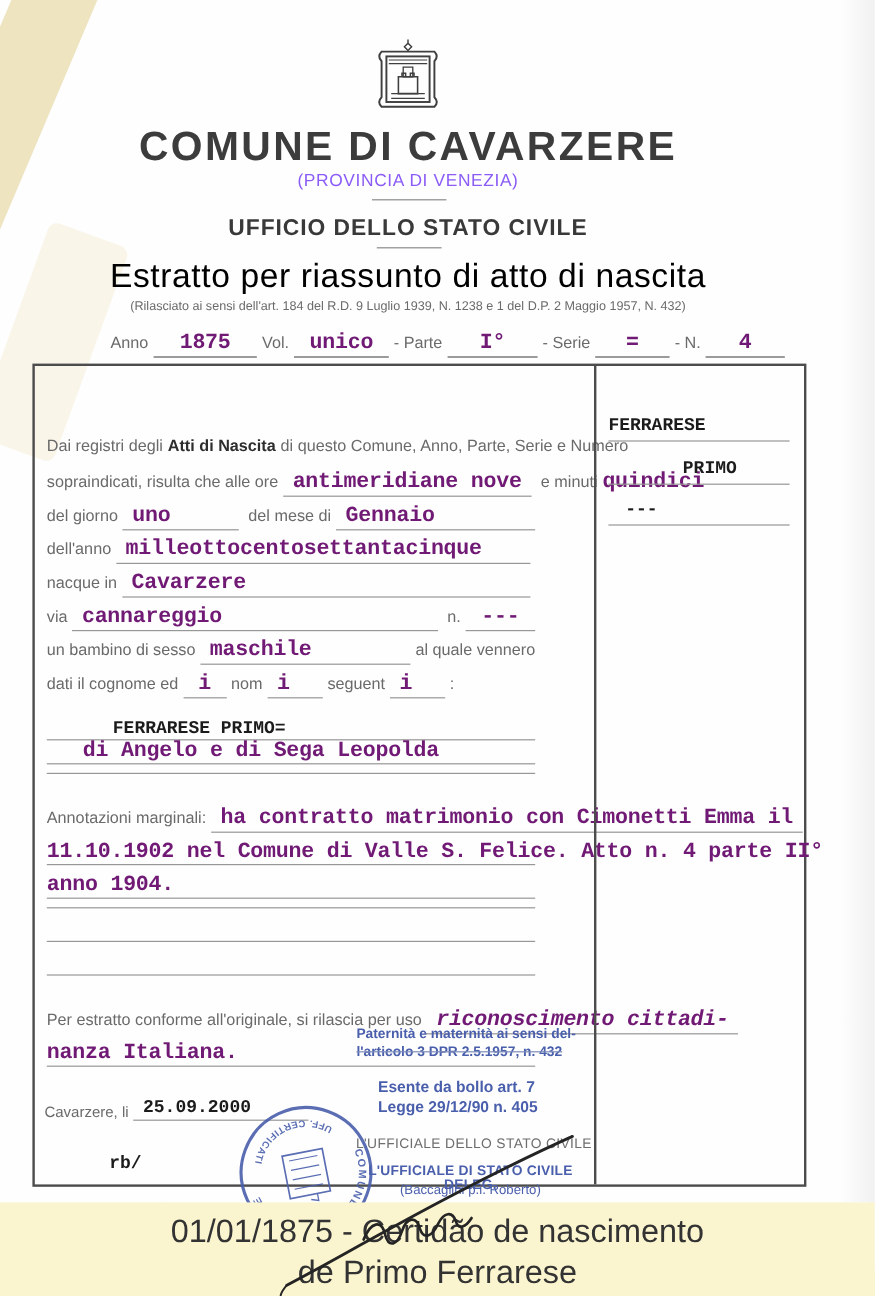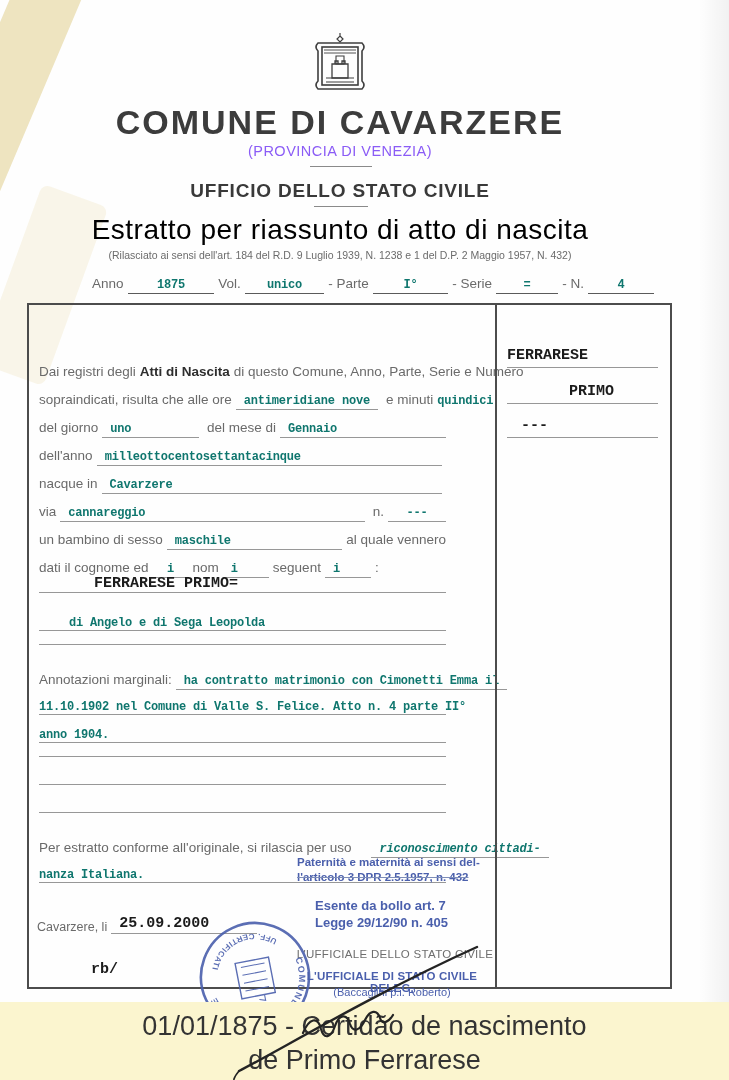--- a/index.html
+++ b/index.html
@@ -19,21 +19,21 @@
   .hr1{position:absolute;top:166px;left:310px;width:62px;border-bottom:1.5px solid #8a8a8a;}
   .office{position:absolute;top:180px;width:100%;font-size:19px;font-weight:700;color:#393939;letter-spacing:0.8px;}
   .hr2{position:absolute;top:206px;left:314px;width:54px;border-bottom:1.5px solid #8a8a8a;}
   .estratto{position:absolute;top:214px;width:100%;font-size:28px;color:#000000;letter-spacing:0.5px;}
   .subtitle{position:absolute;top:249px;width:100%;font-size:10.5px;color:#6b6b6b;}
 
   
   .refline{position:absolute;left:88px;top:276px;width:566px;display:flex;align-items:baseline;font-size:13.5px;color:#6a6a6a;white-space:nowrap;}
   .refline .lbl{margin:0 4px;}
   .uval{display:inline-block;border-bottom:1.5px solid #5a5a5a;text-align:center;padding-bottom:1px;}
-  .typed{font-family:"Liberation Mono","DejaVu Sans Mono",monospace;font-weight:700;color:#0f766e;font-size:12px;letter-spacing:-0.2px;}
+  .typed{font-family:"Liberation Mono","DejaVu Sans Mono",monospace;font-weight:700;color:#701a75;font-size:18px;letter-spacing:-0.2px;}
   .typed15{font-family:"Liberation Mono","DejaVu Sans Mono",monospace;font-weight:700;color:#1b1b1b;font-size:15px;}
 
   
   .mainbox{position:absolute;left:27px;top:303px;width:641px;height:682px;border:2px solid #4c4c4c;}
   .cell-left{position:absolute;left:0;top:0;width:427px;height:100%;margin-top:42px;}
   .cell-right{position:absolute;left:466px;top:0;width:173px;height:100%;border-left:2px solid #4c4c4c;}
 
   .fl{position:absolute;left:10px;right:10px;display:flex;align-items:baseline;font-size:13.5px;color:#6a6a6a;white-space:nowrap;}
   .fl .gap{margin:0 4px;}
   .ul{border-bottom:1.2px solid #979797;}
@@ -156,21 +156,21 @@
       <div class="fl" style="top:213px;">
         <span>dati il cognome ed</span>
         <span class="tu typed gap" style="width:20px;text-align:center;">i</span>
         <span>nom</span>
         <span class="tu typed gap" style="width:30px;text-align:left;">i</span>
         <span>seguent</span>
         <span class="tu typed gap" style="width:30px;text-align:left;">i</span>
         <span>:</span>
       </div>
 
-      <div class="fl ul" style="top:228px;">
+      <div class="fl ul" style="top:252px;">
         <span class="typed15" style="margin-left:55px;">FERRARESE  PRIMO=</span>
       </div>
 
       <div class="fl ul" style="top:269px;">
         <span class="typed" style="margin-left:30px;">di Angelo e di Sega Leopolda</span>
       </div>
 
       <div class="fl ul" style="top:297px;"></div>
 
       <div class="fl" style="top:325px;">
@@ -181,21 +181,21 @@
         <span class="typed">11.10.1902 nel Comune di Valle S. Felice. Atto n. 4 parte II°</span>
       </div>
       <div class="fl ul" style="top:381px;">
         <span class="typed">anno 1904.</span>
       </div>
 
       <div class="fl ul" style="top:409px;"></div>
       <div class="fl ul" style="top:437px;"></div>
       <div class="fl ul" style="top:465px;"></div>
 
-      <div class="fl" style="top:493px;gap:16px;">
+      <div class="fl" style="top:493px;">
         <span>Per estratto conforme all'originale, si rilascia per uso</span>
         <span class="tu typed gap" style="flex:1;text-align:left;font-style:italic;">riconoscimento cittadi-</span>
       </div>
       <div class="fl ul" style="top:521px;">
         <span class="typed">nanza Italiana.</span>
       </div>
 
       <div class="stamp-pat blue">
         <div>Paternità e maternità ai sensi del-</div>
         <div class="strike">l'articolo 3 DPR 2.5.1957, n. 432</div>

